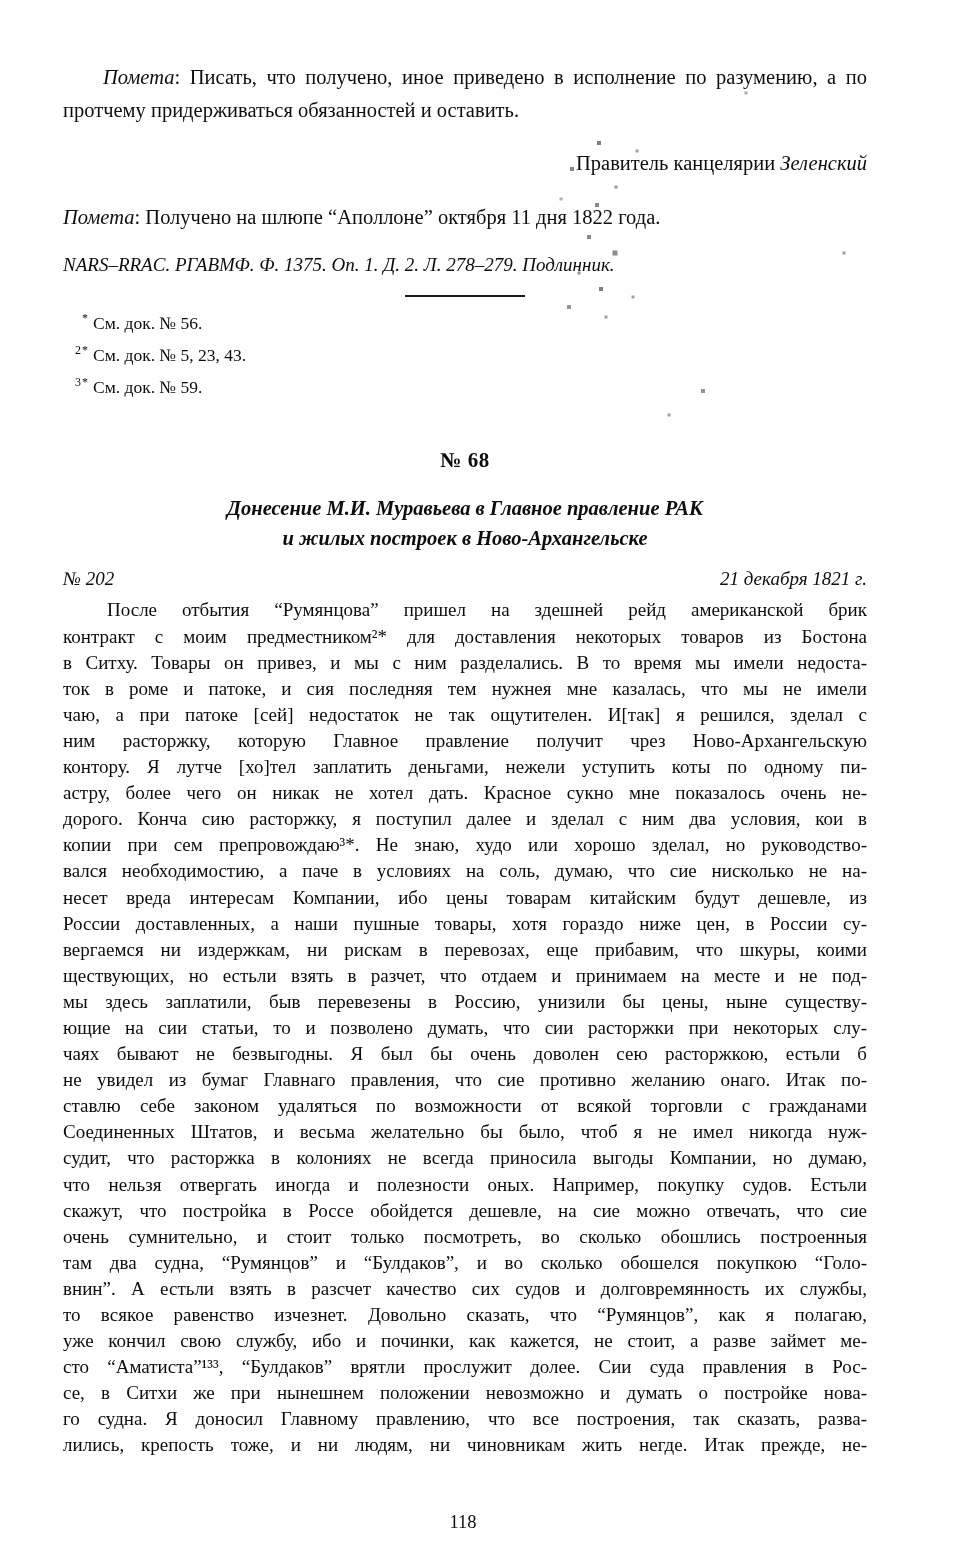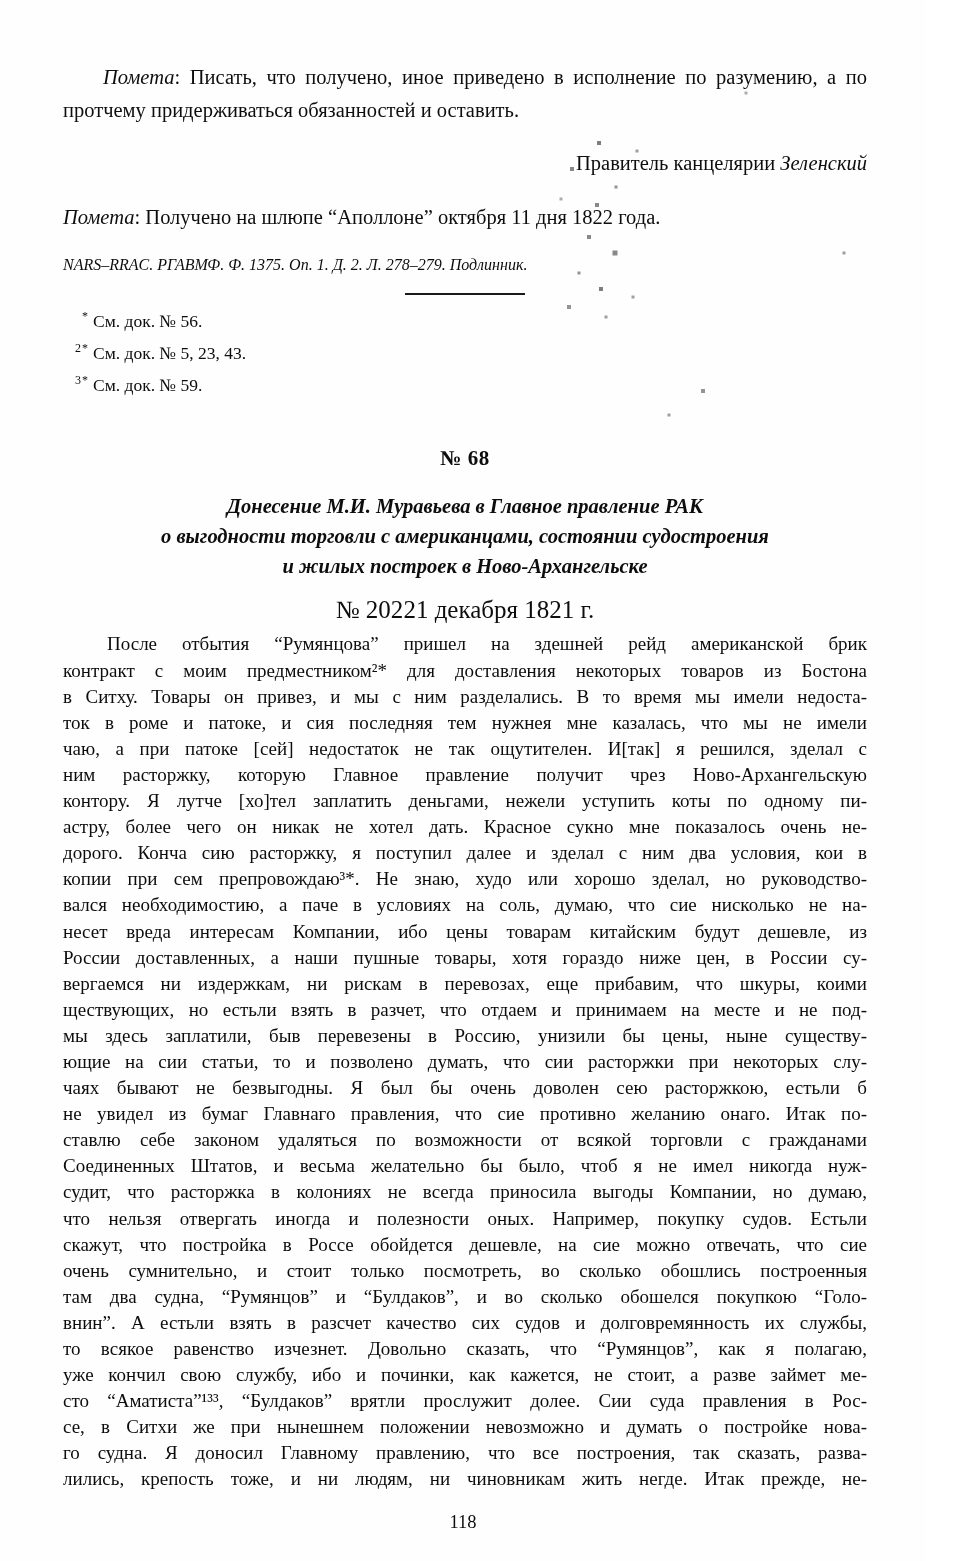--- a/index.html
+++ b/index.html
@@ -31,21 +31,21 @@
   .signature {
     font-size: 20.5px;
     line-height: 33px;
     text-align: right;
     margin-top: 8px;
   }
   .signature .sig-name { font-style: italic; }
   .note.second { margin-top: 10px; text-indent: 0; }
   .source-line {
     margin-top: 13px;
-    font-size: 16px;
+    font-size: 19px;
     line-height: 22px;
     font-style: italic;
   }
 
   
   .fn-rule {
     margin-top: 17px;
     width: 120px;
     border: 0;
     border-top: 2px solid #1a1a1a;
@@ -78,22 +78,23 @@
     margin-top: 20px;
     text-align: center;
     font-size: 20.5px;
     font-weight: bold;
     font-style: italic;
     line-height: 30px;
   }
   .doc-meta {
     margin-top: 15px;
     display: flex;
-    justify-content: center;
-    font-size: 25px;
+    justify-content: space-between;
+    font-size: 19px;
+    font-style: italic;
   }
 
   
   .body-text {
     margin-top: 7px;
     font-size: 19px;
     line-height: 26.1px;
   }
   .body-text .jline {
     text-align: justify;
@@ -157,21 +158,20 @@
     <div class="footnotes">
       <div class="fn-row"><span class="fn-marker">*</span><span>См. док. № 56.</span></div>
       <div class="fn-row"><span class="fn-marker">2*</span><span>См. док. № 5, 23, 43.</span></div>
       <div class="fn-row"><span class="fn-marker">3*</span><span>См. док. № 59.</span></div>
     </div>
 
     <div class="doc-number-heading">№ 68</div>
 
     <div class="doc-title">
         <div>Донесение М.И. Муравьева в Главное правление РАК</div>
-        <div>о выгодности торговли с американцами, состоянии судостроения</div>
         <div>и жилых построек в Ново-Архангельске</div>
       </div>
 
     <div class="doc-meta">
       <span>№ 202</span>
       <span>21 декабря 1821 г.</span>
     </div>
 
     <div class="body-text">
         <div class="jline">После отбытия “Румянцова” пришел на здешней рейд американской брик</div>

